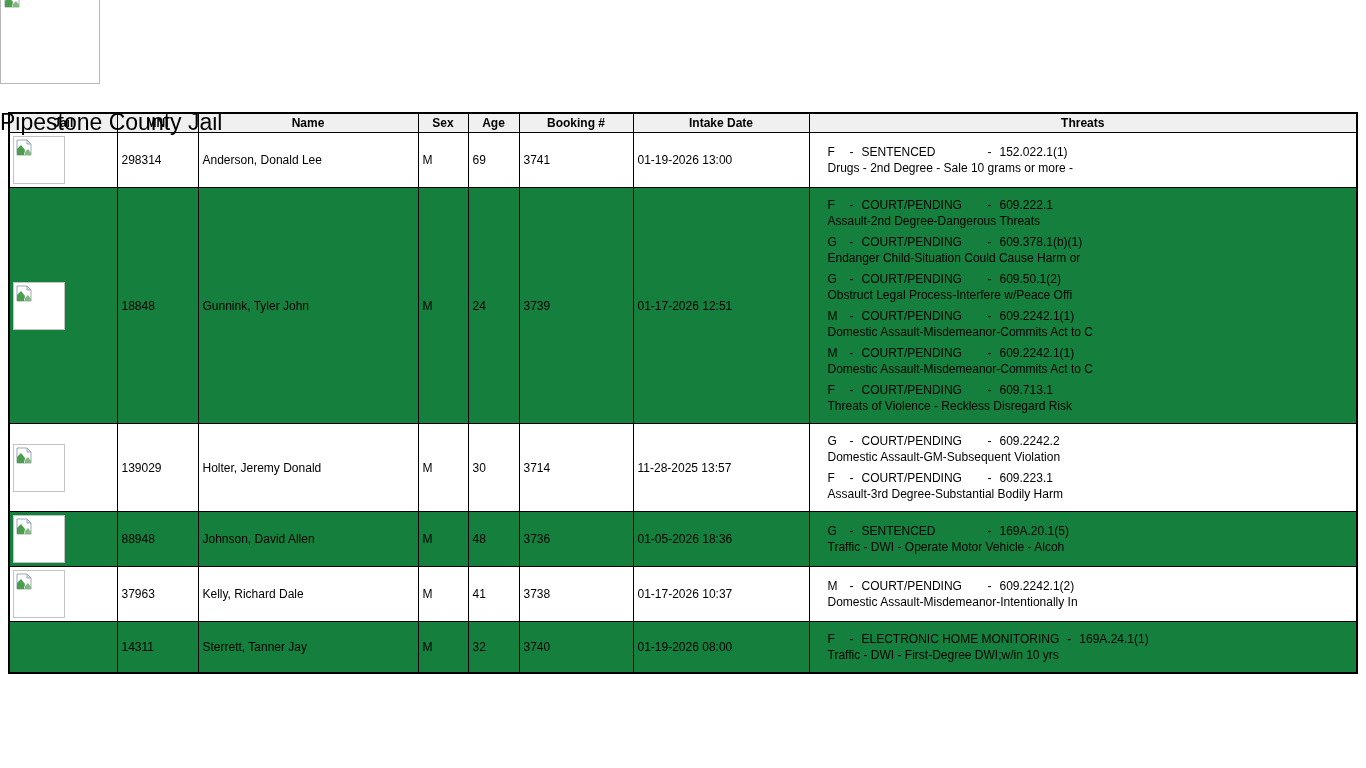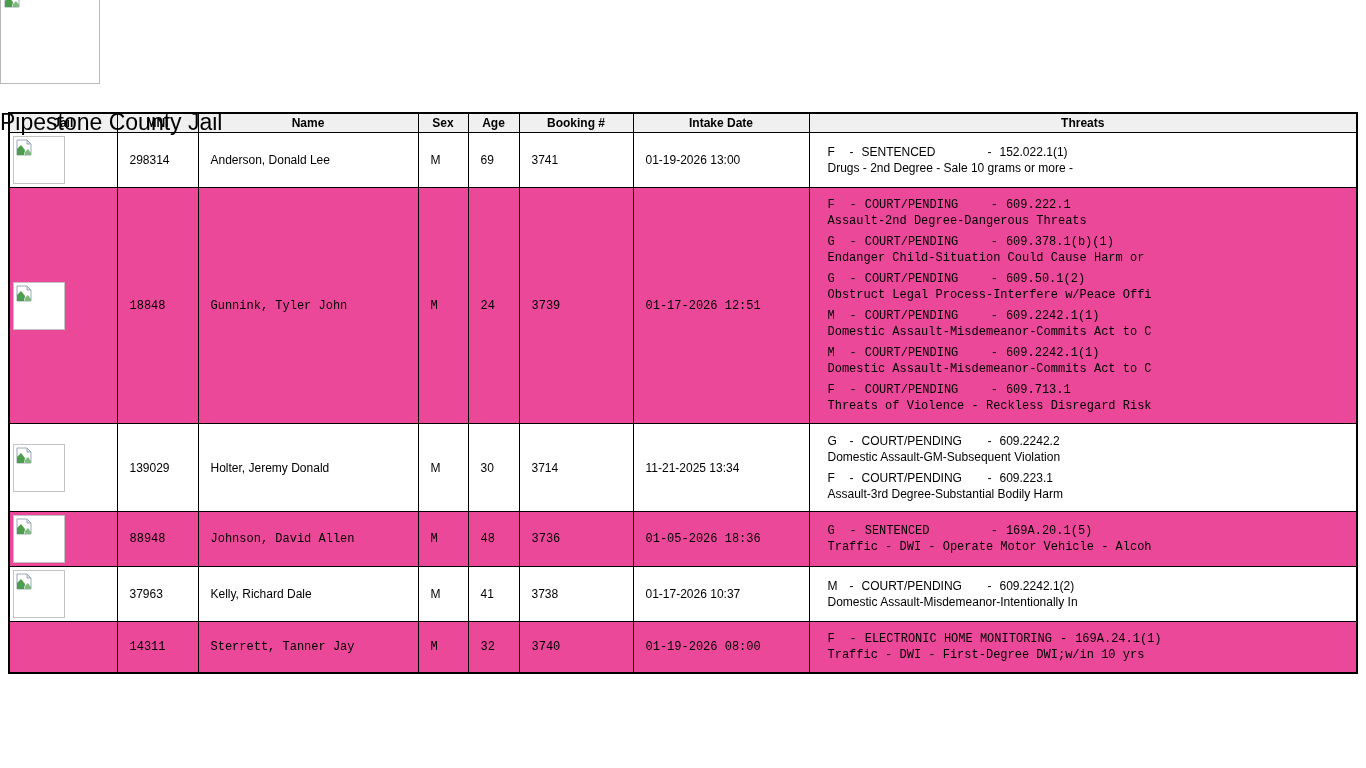--- a/index.html
+++ b/index.html
@@ -39,32 +39,32 @@
   table.roster {
     border-collapse: collapse;
     table-layout: fixed;
     width: 1350px;
     margin: 0 8px;
     border: 2px solid #000;
   }
   th, td {
     border: 1px solid #000;
     font-size: 12px;
-    padding: 2px 12px;
+    padding: 2px 4px;
     vertical-align: middle;
     overflow: hidden;
   }
   th {
     background: #f0f0f0;
     font-weight: bold;
     text-align: center;
     padding: 2px;
     height: 19px;
   }
-  tr.alt td { background: #ec4899; font-family: Liberation Mono, monospace; }
+  tr.alt td { background: #15803d; }
   td.photo-cell { padding: 3px; }
   .photo-box {
     width: 52px; height: 48px;
     border: 1px solid #c3c3c3;
     background: #fff;
     position: relative;
   }
   .photo-box .broken-icon { top: 2px; left: 2px; }
   
   td.charges-cell { padding: 4px 6px; }
@@ -207,21 +207,21 @@
           <path d="M1 10 l4 -4 l4 5 l-1 5 h-7 z" fill="#4c9e4c"></path>
           <path d="M9 13 l3 -3 l3 4 v2 h-6 z" fill="#7fb97f"></path>
         </svg>
       </div>
     </td>
     <td>139029</td>
     <td>Holter, Jeremy Donald</td>
     <td>M</td>
     <td>30</td>
     <td>3714</td>
-    <td>11-21-2025 13:34</td>
+    <td>11-28-2025 13:57</td>
     <td class="charges-cell">
           <div class="charge">
     <div class="charge-top">
       <span class="c-sev">G</span><span class="c-dash">-</span><span class="c-status">COURT/PENDING</span><span class="c-dash">-</span><span class="c-statute">609.2242.2</span>
     </div>
     <div class="charge-desc">Domestic Assault-GM-Subsequent Violation</div>
   </div>
           <div class="charge">
     <div class="charge-top">
       <span class="c-sev">F</span><span class="c-dash">-</span><span class="c-status">COURT/PENDING</span><span class="c-dash">-</span><span class="c-statute">609.223.1</span>

